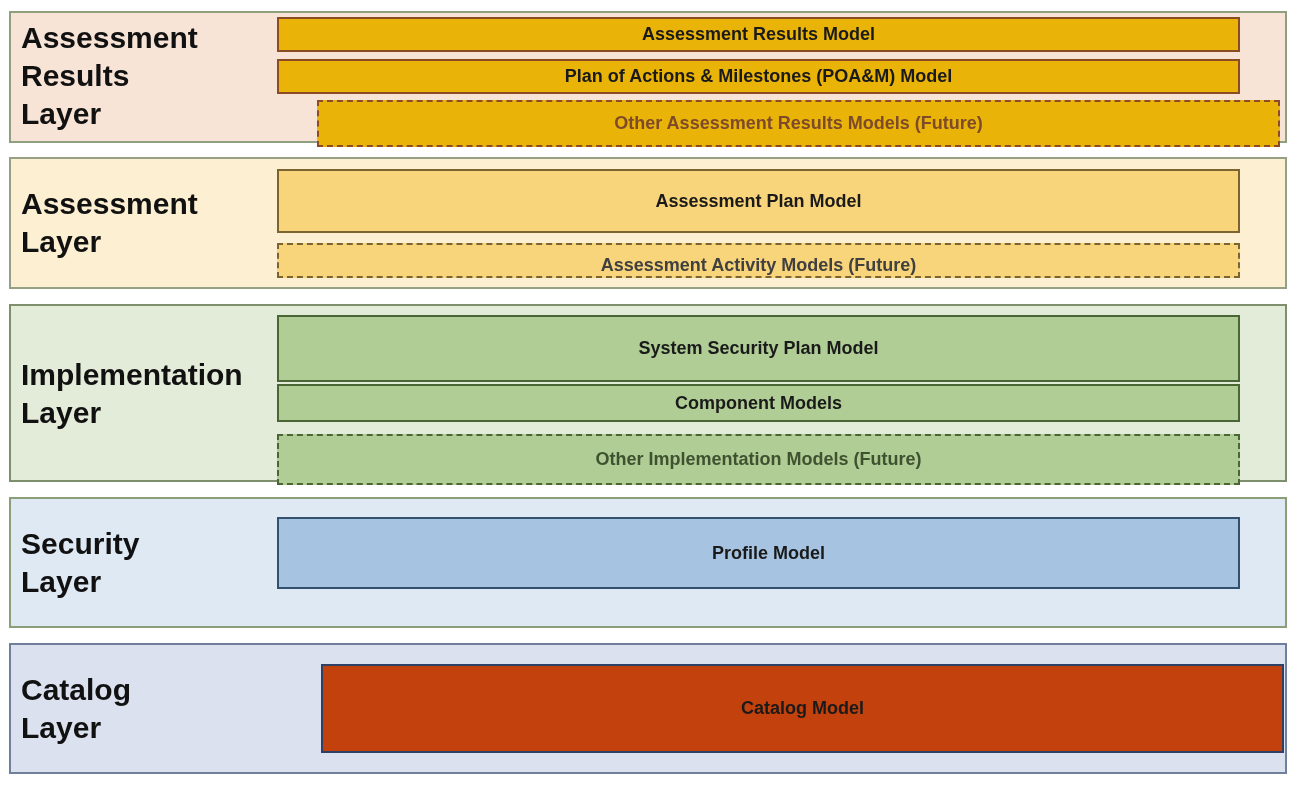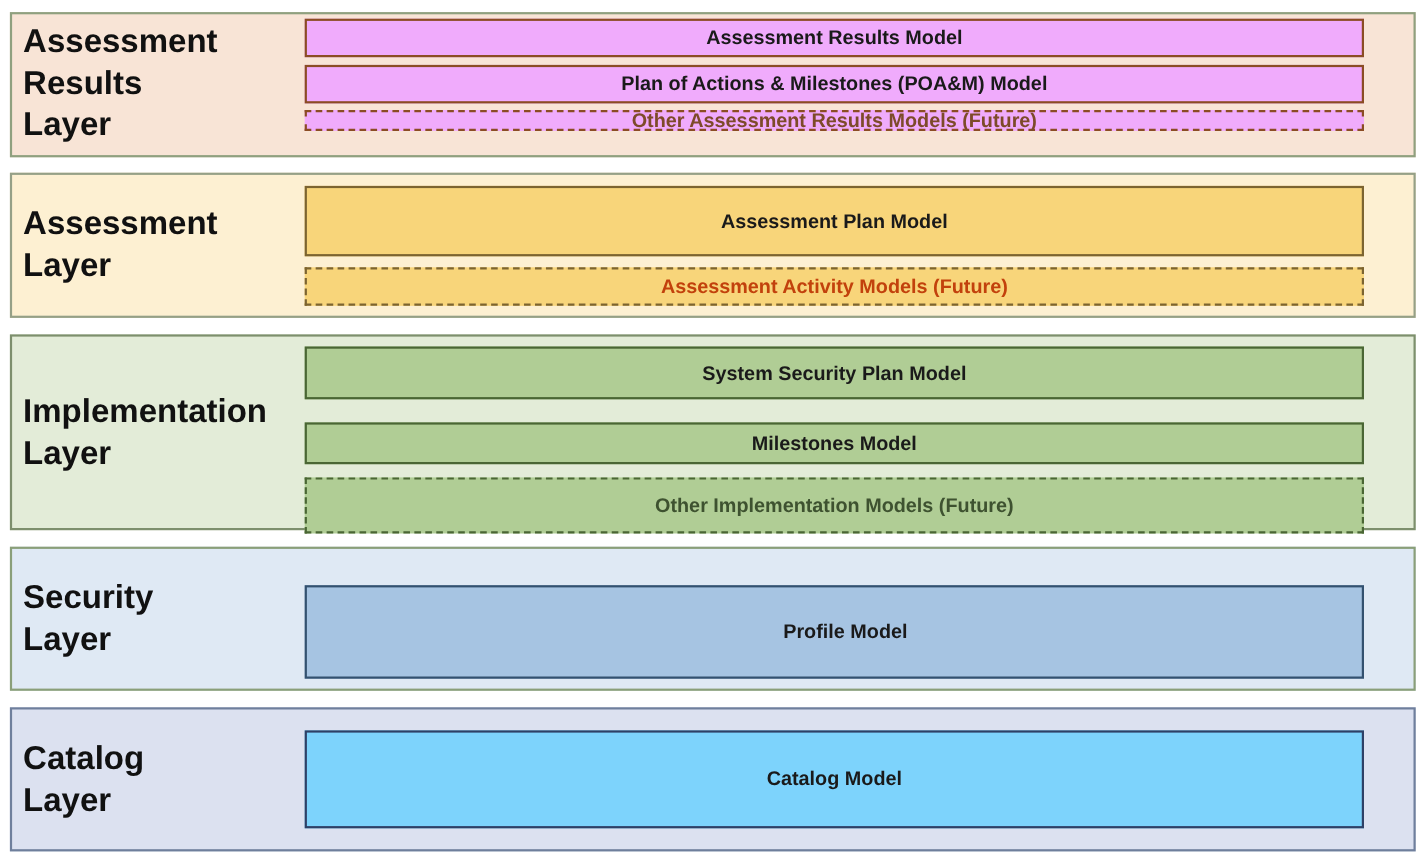--- a/index.html
+++ b/index.html
@@ -8,53 +8,53 @@
   .layer { position: absolute; left: 9px; width: 1278px; box-sizing: border-box; border: 2px solid; }
   .layer-label { position: absolute; left: 10px; font-weight: bold; font-size: 30px; line-height: 38px; color: #111; }
   .layer-label span { display: block; }
   .model { position: absolute; left: 266px; width: 963px; box-sizing: border-box; border: 2.5px solid;
            display: flex; align-items: center; justify-content: center;
            font-weight: bold; font-size: 18px; color: #1a1a1a; }
   .model.future { border-style: dashed; }
 
   
   #layer-results { top: 11px; height: 132px; background: #f8e4d6; border-color: #8fa07f; }
-  #layer-results .model { background: #f0abfc; border-color: #8b4c24; }
+  #layer-results .model { background: #eab308; border-color: #8b4c24; }
   #layer-results .model.future { color: #7d4a2a; }
 
   #layer-assessment { top: 157px; height: 132px; background: #fdf0d2; border-color: #95a087; }
   #layer-assessment .model { background: #f8d57a; border-color: #7c6430; }
-  #layer-assessment .model.future { color: #c2410c; }
+  #layer-assessment .model.future { color: #404040; align-items: flex-end; }
 
   #layer-implementation { top: 304px; height: 178px; background: #e3ecd8; border-color: #7d8f6d; }
   #layer-implementation .model { background: #b0cd95; border-color: #4a6634; }
   #layer-implementation .model.future { color: #3e5230; }
 
   #layer-profile { top: 497px; height: 131px; background: #dfe9f4; border-color: #8a9f79; }
   #layer-profile .model { background: #a6c4e2; border-color: #33516f; }
 
   #layer-catalog { top: 643px; height: 131px; background: #dce1f0; border-color: #6f7f9c; }
-  #layer-catalog .model { background: #7dd3fc; border-color: #2e4066; }
+  #layer-catalog .model { background: #c2410c; border-color: #2e4066; margin-left: 44px; }
 </style>
 </head>
 <body>
 
 <div class="layer" id="layer-results">
   <div class="layer-label" style="top:6px;">
     <span>Assessment</span>
     <span>Results</span>
     <span>Layer</span>
   </div>
   <div class="model" style="top:4px;height:35px;">
     <span>Assessment Results Model</span>
   </div>
   <div class="model" style="top:46px;height:35px;">
     <span>Plan of Actions &amp; Milestones (POA&amp;M) Model</span>
   </div>
-  <div class="model future" style="top:87px;height:19px;">
+  <div class="model future" style="top:87px;height:47px;margin-left:40px;">
     <span>Other Assessment Results Models (Future)</span>
   </div>
 </div>
 
 <div class="layer" id="layer-assessment">
   <div class="layer-label" style="top:26px;">
     <span>Assessment</span>
     <span>Layer</span>
   </div>
   <div class="model" style="top:10px;height:64px;">
@@ -63,37 +63,37 @@
   <div class="model future" style="top:84px;height:35px;">
     <span>Assessment Activity Models (Future)</span>
   </div>
 </div>
 
 <div class="layer" id="layer-implementation">
   <div class="layer-label" style="top:50px;">
     <span>Implementation</span>
     <span>Layer</span>
   </div>
-  <div class="model" style="top:9px;height:48px;">
+  <div class="model" style="top:9px;height:67px;">
     <span>System Security Plan Model</span>
   </div>
   <div class="model" style="top:78px;height:38px;">
-    <span>Milestones Model</span>
+    <span>Component Models</span>
   </div>
   <div class="model future" style="top:128px;height:51px;">
     <span>Other Implementation Models (Future)</span>
   </div>
 </div>
 
 <div class="layer" id="layer-profile">
   <div class="layer-label" style="top:26px;">
     <span>Security</span>
     <span>Layer</span>
   </div>
-  <div class="model" style="top:33px;height:85px;padding-left:20px;">
+  <div class="model" style="top:18px;height:72px;padding-left:20px;">
     <span>Profile Model</span>
   </div>
 </div>
 
 <div class="layer" id="layer-catalog">
   <div class="layer-label" style="top:26px;">
     <span>Catalog</span>
     <span>Layer</span>
   </div>
   <div class="model" style="top:19px;height:89px;">

